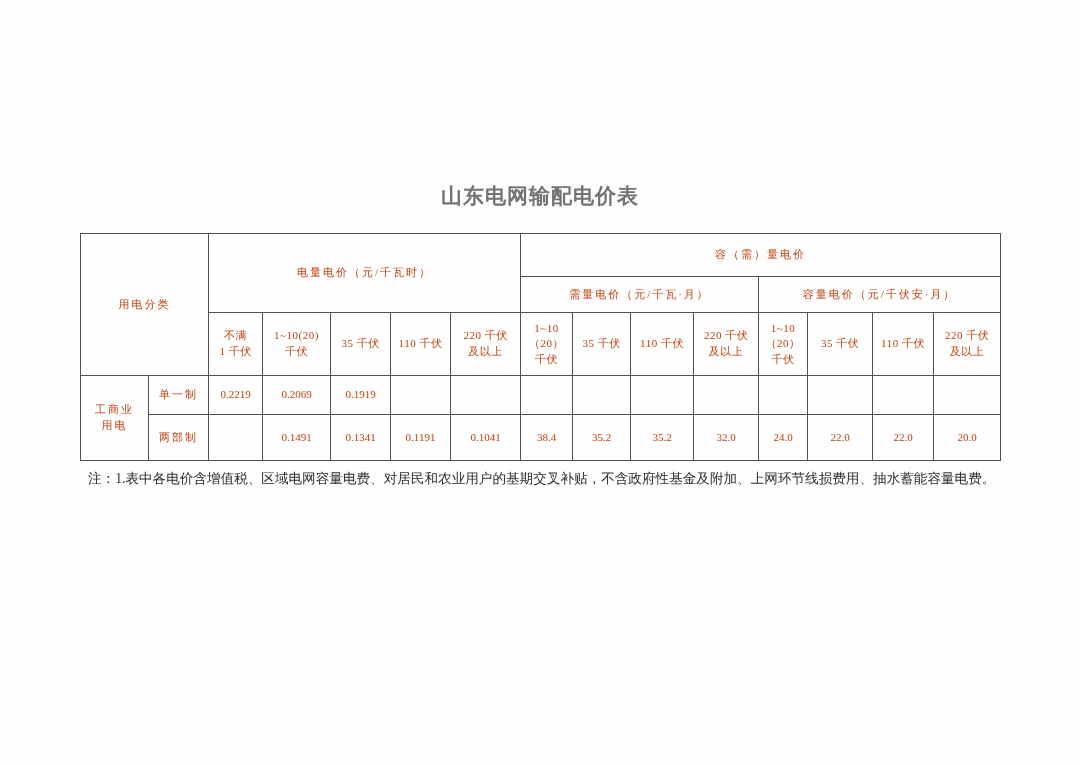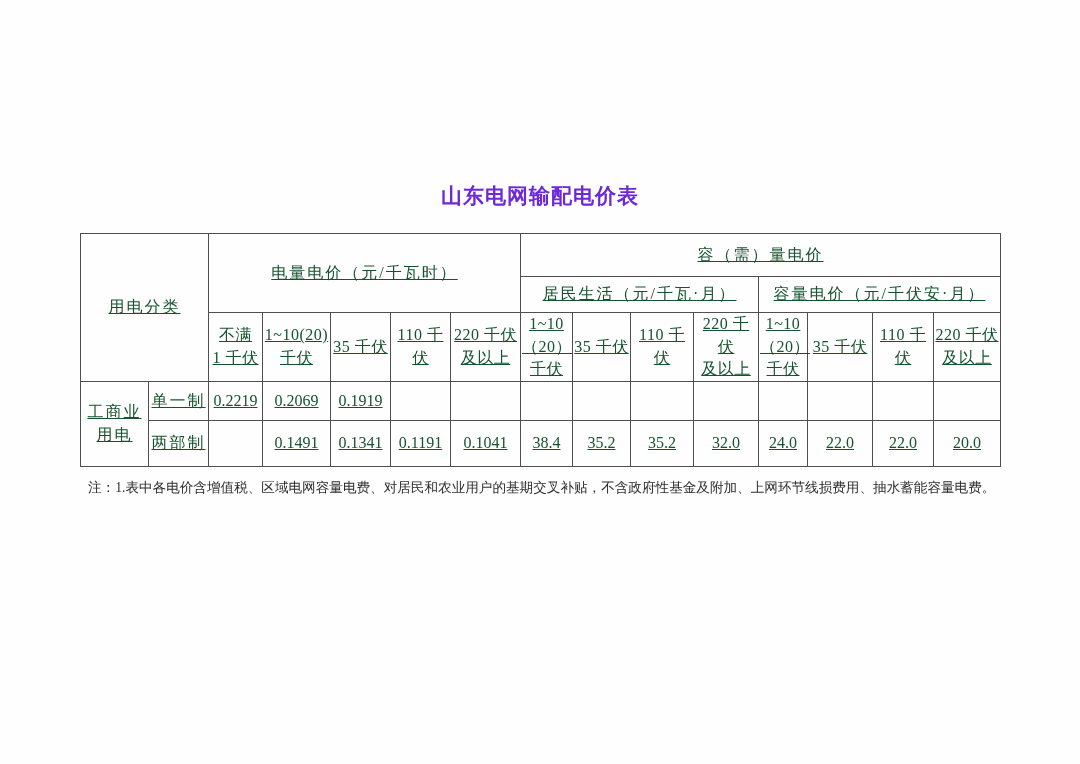--- a/index.html
+++ b/index.html
@@ -16,60 +16,59 @@
   .doc-title {
     position: absolute;
     top: 182px;
     left: 0;
     width: 100%;
     margin: 0;
     text-align: center;
     font-size: 21px;
     font-weight: 700;
     letter-spacing: 1px;
-    color: #6d28d9;
+    color: #737373;
   }
   table.price-table {
     position: absolute;
     left: 80px;
     top: 233px;
     width: 920px;
     border-collapse: collapse;
     table-layout: fixed;
   }
   table.price-table td {
     border: 1px solid #4f4f4f;
     padding: 0 1px;
     text-align: center;
     vertical-align: middle;
-    font-size: 16px;
+    font-size: 11px;
     line-height: 1.42;
     white-space: pre-line;
-    color: #14532d;
-    text-decoration: underline;
+    color: #c2410c;
   }
   tr.r1 { height: 43px; }
   tr.r2 { height: 36px; }
   tr.r3 { height: 63px; }
   tr.r4 { height: 39px; }
   tr.r5 { height: 46px; }
   td.grp { letter-spacing: 2px; }
   td.volt { letter-spacing: 0.5px; }
   td.num { font-size: 14px; letter-spacing: 0; }
   td.cat, td.sys { letter-spacing: 2px; }
   .notes {
     position: absolute;
     left: 88px;
     top: 470px;
     width: 960px;
     font-size: 13.6px;
     line-height: 18.5px;
     color: #2d2d2d;
   }
-  .note-row { white-space: nowrap; margin-top: 9px; }
+  .note-row { white-space: nowrap; }
   .note-row.indented { padding-left: 27px; }
   .note-prefix { display: inline; }
 </style>
 </head>
 <body>
 
 <div class="page">
 
   <h1 class="doc-title">山东电网输配电价表</h1>
 
@@ -91,21 +90,21 @@
         <col style="width:61px">
         <col style="width:67px">
     </colgroup>
     <tbody>
       <tr class="r1">
         <td colspan="2" rowspan="3" class="grp">用电分类</td>
         <td colspan="5" rowspan="2" class="grp">电量电价（元/千瓦时）</td>
         <td colspan="8" class="grp">容（需）量电价</td>
       </tr>
       <tr class="r2">
-        <td colspan="4" class="grp">居民生活（元/千瓦·月）</td>
+        <td colspan="4" class="grp">需量电价（元/千瓦·月）</td>
         <td colspan="4" class="grp">容量电价（元/千伏安·月）</td>
       </tr>
       <tr class="r3">
         <td class="volt">不满
 1 千伏</td>
         <td class="volt">1~10(20)
 千伏</td>
         <td class="volt">35 千伏</td>
         <td class="volt">110 千伏</td>
         <td class="volt">220 千伏

